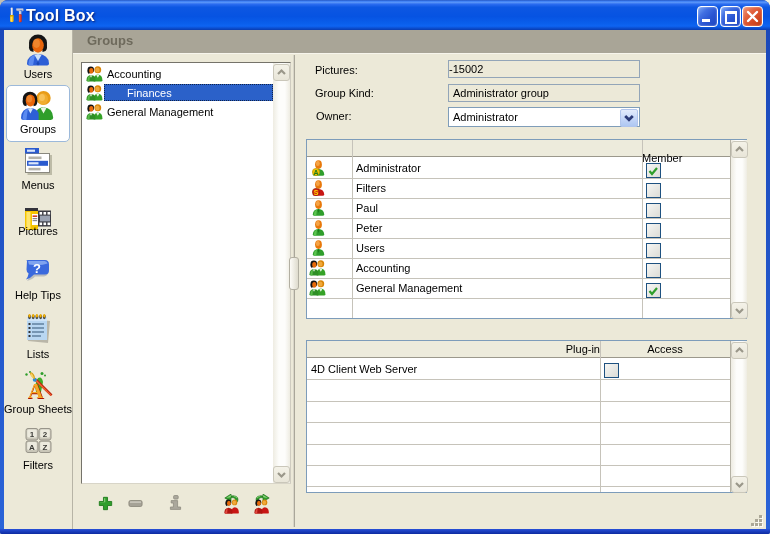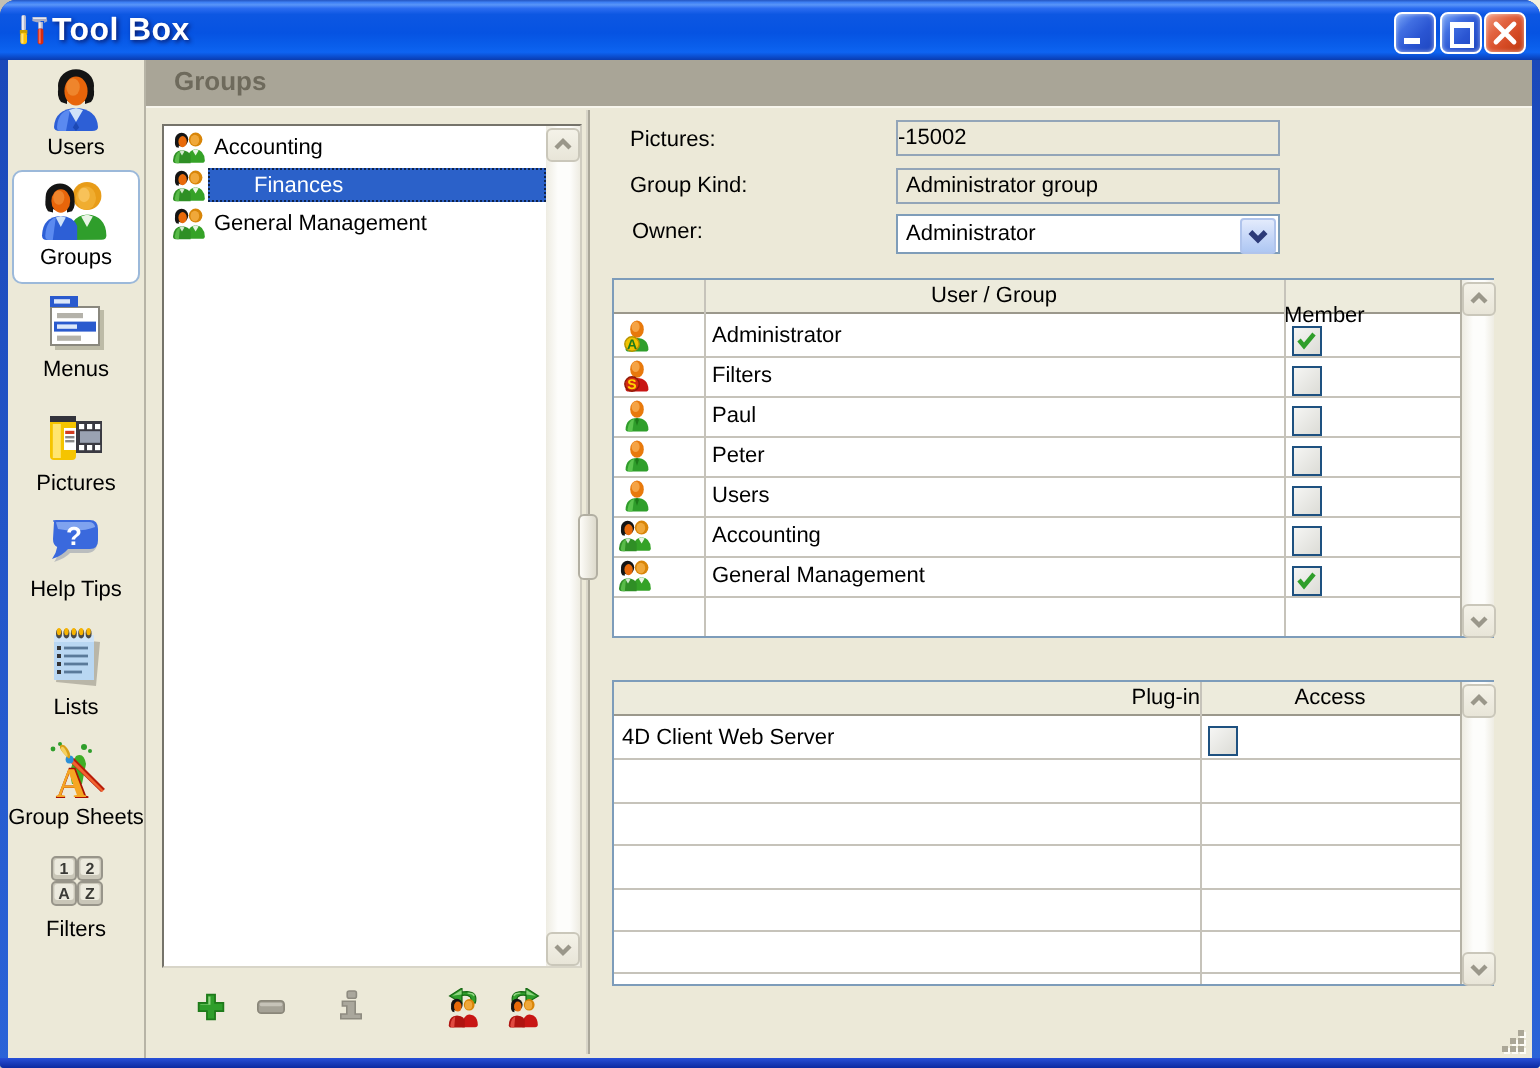--- a/index.html
+++ b/index.html
@@ -157,21 +157,21 @@
         </g>
       <rect x="16" y="8.6" width="10" height="5.8" fill="#9aa2b2"></rect>
       <rect x="1" y="1" width="13" height="22" rx="2" fill="#f5c400"></rect>
       <rect x="1" y="1" width="13" height="3" fill="#33333b"></rect>
       <rect x="2.4" y="5" width="4" height="17" fill="#ffe570"></rect>
       <rect x="8" y="7" width="6" height="11" fill="#fff"></rect>
       <rect x="8.6" y="8.4" width="4.6" height="1.6" fill="#d23c20"></rect>
       <rect x="8.6" y="11" width="4.6" height="1.2" fill="#888"></rect>
       <rect x="8.6" y="13" width="4.6" height="1.2" fill="#888"></rect>
     </svg>
-    <div class="sb-label" style="top:206px;">Pictures</div>
+    <div class="sb-label" style="top:195px;">Pictures</div>
 
     <svg class="abs" style="left:20px;top:229px" width="28" height="28" viewBox="0 0 28 28">
       <path d="M4,3 Q3,14 6,16 Q4,21 3,22 Q9,20 11,17.5 L20,17.5 Q25,17 25,10 Z" fill="#9aa0ae" opacity=".6"></path>
       <path d="M3,2 Q1.5,1 4,1 L21,1 Q25,1 25,5.5 L25,11 Q25,15.5 21,15.5 L10,15.5 Q7,19 2,20.5 Q4.2,17.5 4.6,14.5 Q2.5,13.5 2.5,10.5 Z" fill="#3a69dd"></path>
       <path d="M4,2.2 Q3.6,2 5,2 L20.5,2 Q23,2 23.6,4.5 Q16,7.5 5,5.5 Z" fill="#7fa3ef"></path>
       <text x="13" y="13.5" font-size="13" font-weight="bold" fill="#fff" text-anchor="middle" font-family="Liberation Sans,sans-serif">?</text>
     </svg>
     <div class="sb-label" style="top:259px;">Help Tips</div>
 
     <svg class="abs" style="left:19px;top:283px" width="30" height="32" viewBox="0 0 30 32">
@@ -308,21 +308,20 @@
   <div class="abs" style="left:448px;top:107px;width:192px;height:20px;box-sizing:border-box;background:#fff;border:1px solid #7f9db9;font-size:11px;line-height:18px;padding-left:4px;">Administrator
     <div class="abs" style="right:1px;top:1px;width:16px;height:16px;border-radius:2px;background:linear-gradient(180deg,#e3ebfc,#c2d4f7 60%,#aec7f2);border:1px solid #b0c4ec;">
       <svg width="16" height="16" viewBox="0 0 16 16">
           <path d="M4.2 6 L8 9.8 L11.8 6" stroke="#2c3a78" stroke-width="2.7" fill="none"></path>
         </svg>
     </div>
   </div>
 
   <div class="abs" style="left:306px;top:139px;width:441px;height:180px;box-sizing:border-box;border:1px solid #7d9cba;background:#fff;">
     <div class="abs" style="left:0;top:0;width:423px;height:16px;background:#edebdc;border-bottom:1px solid #9b988c;"></div>
-    <div class="abs lbl" style="left:45px;top:2px;width:290px;text-align:center;">User / Group</div>
     <div class="abs lbl" style="left:335px;top:12px;width:88px;text-align:left;">Member</div>
     <div class="abs" style="left:45px;top:0;width:1px;height:178px;background:#c6c3ba;"></div>
     <div class="abs" style="left:335px;top:0;width:1px;height:178px;background:#c6c3ba;"></div>
     <div class="abs t1row" style="top:38px;"></div>
     <div class="abs t1row" style="top:58px;"></div>
     <div class="abs t1row" style="top:78px;"></div>
     <div class="abs t1row" style="top:98px;"></div>
     <div class="abs t1row" style="top:118px;"></div>
     <div class="abs t1row" style="top:138px;"></div>
     <div class="abs t1row" style="top:158px;"></div>

